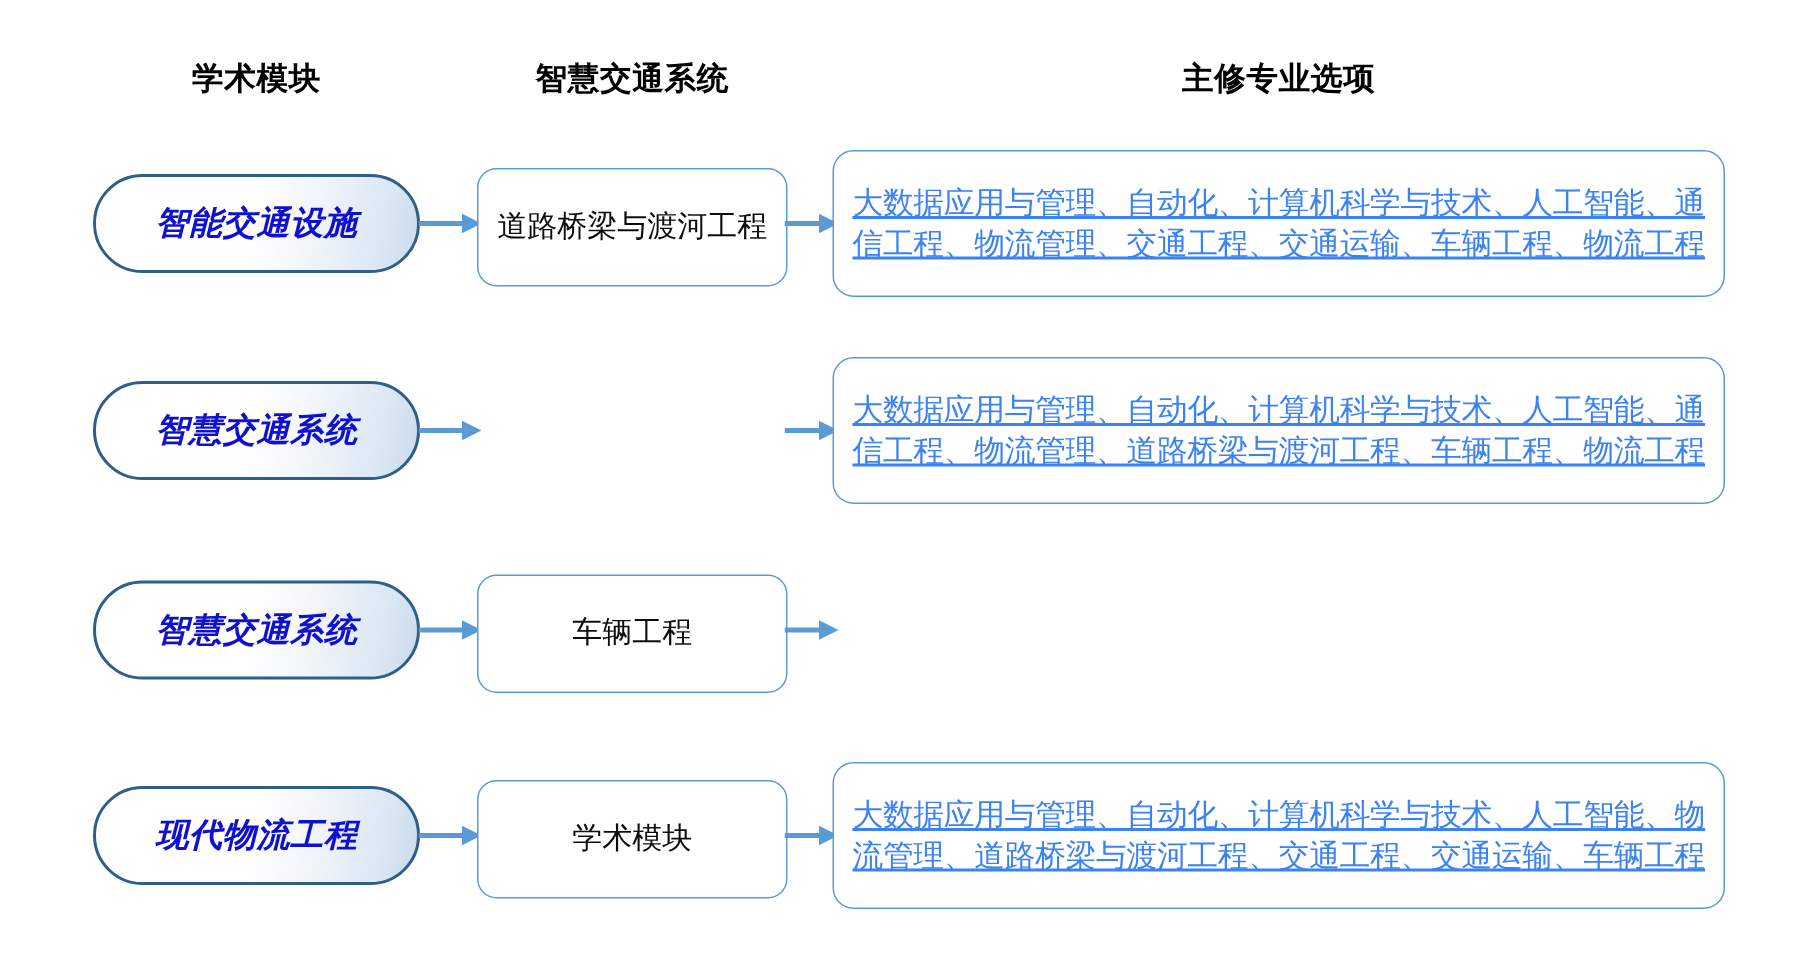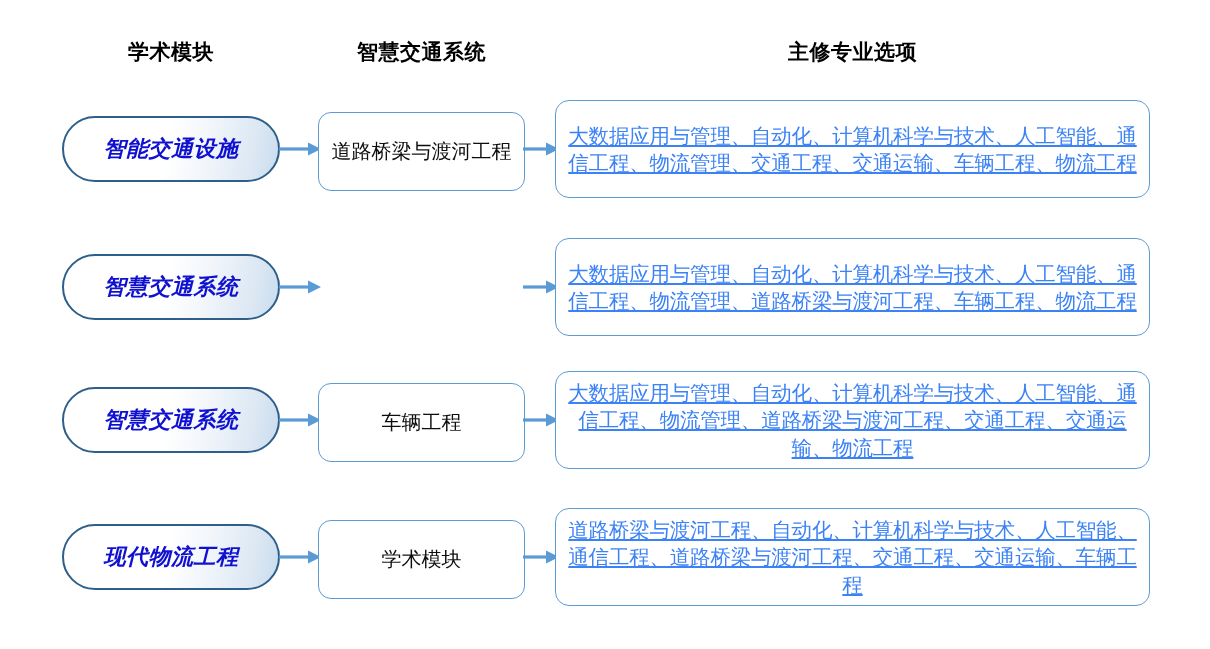--- a/index.html
+++ b/index.html
@@ -195,23 +195,20 @@
     </div>
     <div class="major-box">
       <span class="major-label">车辆工程</span>
     </div>
     <div class="arrow arrow-2">
       <svg width="36" height="20" viewBox="0 0 36 20">
         <line x1="0" y1="10" x2="24" y2="10" stroke="#5B9BD5" stroke-width="3.2"></line>
         <polygon points="23,3.5 36,10 23,16.5" fill="#5B9BD5"></polygon>
       </svg>
     </div>
-    <div class="minor-box">
-      <span class="minor-label">大数据应用与管理、自动化、计算机科学与技术、人工智能、通信工程、物流管理、道路桥梁与渡河工程、交通工程、交通运输、物流工程</span>
-    </div>
   </div>
 
   <div class="row" id="row-3">
     <div class="pill">
       <span class="pill-label">现代物流工程</span>
     </div>
     <div class="arrow arrow-1">
       <svg width="42" height="20" viewBox="0 0 42 20">
         <line x1="0" y1="10" x2="30" y2="10" stroke="#5B9BD5" stroke-width="3.2"></line>
         <polygon points="29,3.5 42,10 29,16.5" fill="#5B9BD5"></polygon>
@@ -220,17 +217,17 @@
     <div class="major-box">
       <span class="major-label">学术模块</span>
     </div>
     <div class="arrow arrow-2">
       <svg width="36" height="20" viewBox="0 0 36 20">
         <line x1="0" y1="10" x2="24" y2="10" stroke="#5B9BD5" stroke-width="3.2"></line>
         <polygon points="23,3.5 36,10 23,16.5" fill="#5B9BD5"></polygon>
       </svg>
     </div>
     <div class="minor-box">
-      <span class="minor-label">道路桥梁与渡河工程、自动化、计算机科学与技术、人工智能、通信工程、道路桥梁与渡河工程、交通工程、交通运输、车辆工程</span>
+      <span class="minor-label">大数据应用与管理、自动化、计算机科学与技术、人工智能、物流管理、道路桥梁与渡河工程、交通工程、交通运输、车辆工程</span>
     </div>
   </div>
 
 </div>
 
 </body></html>

